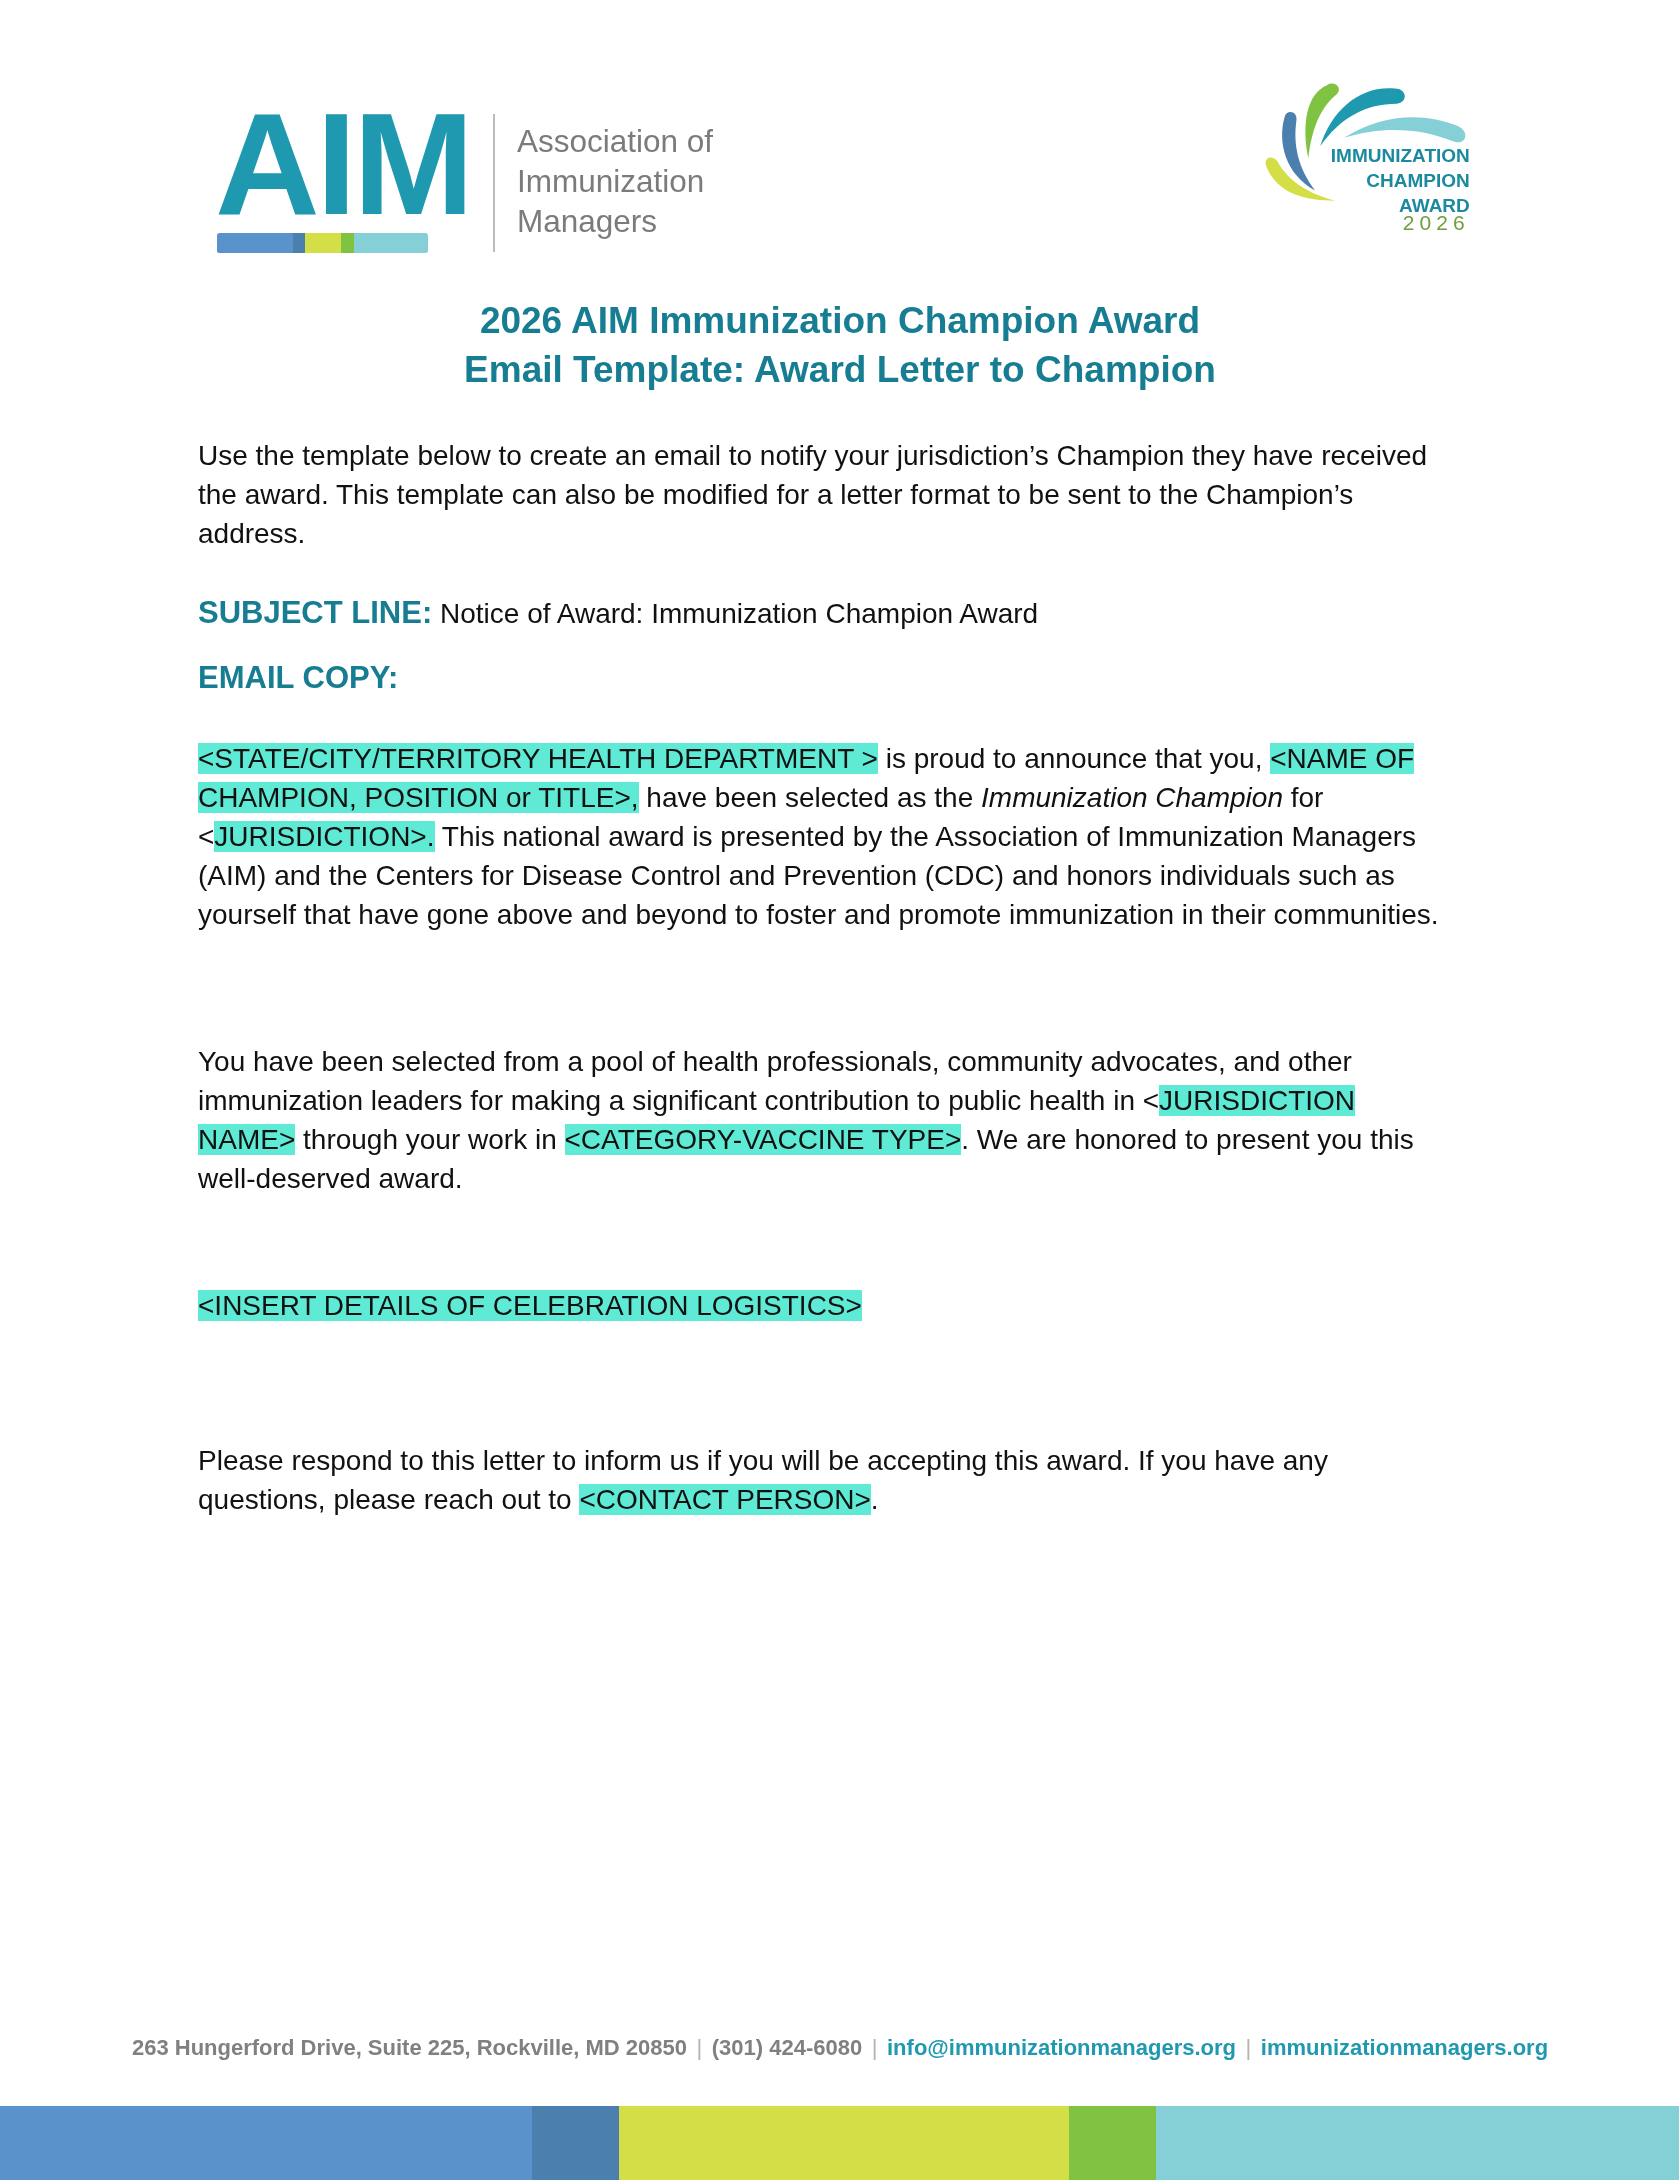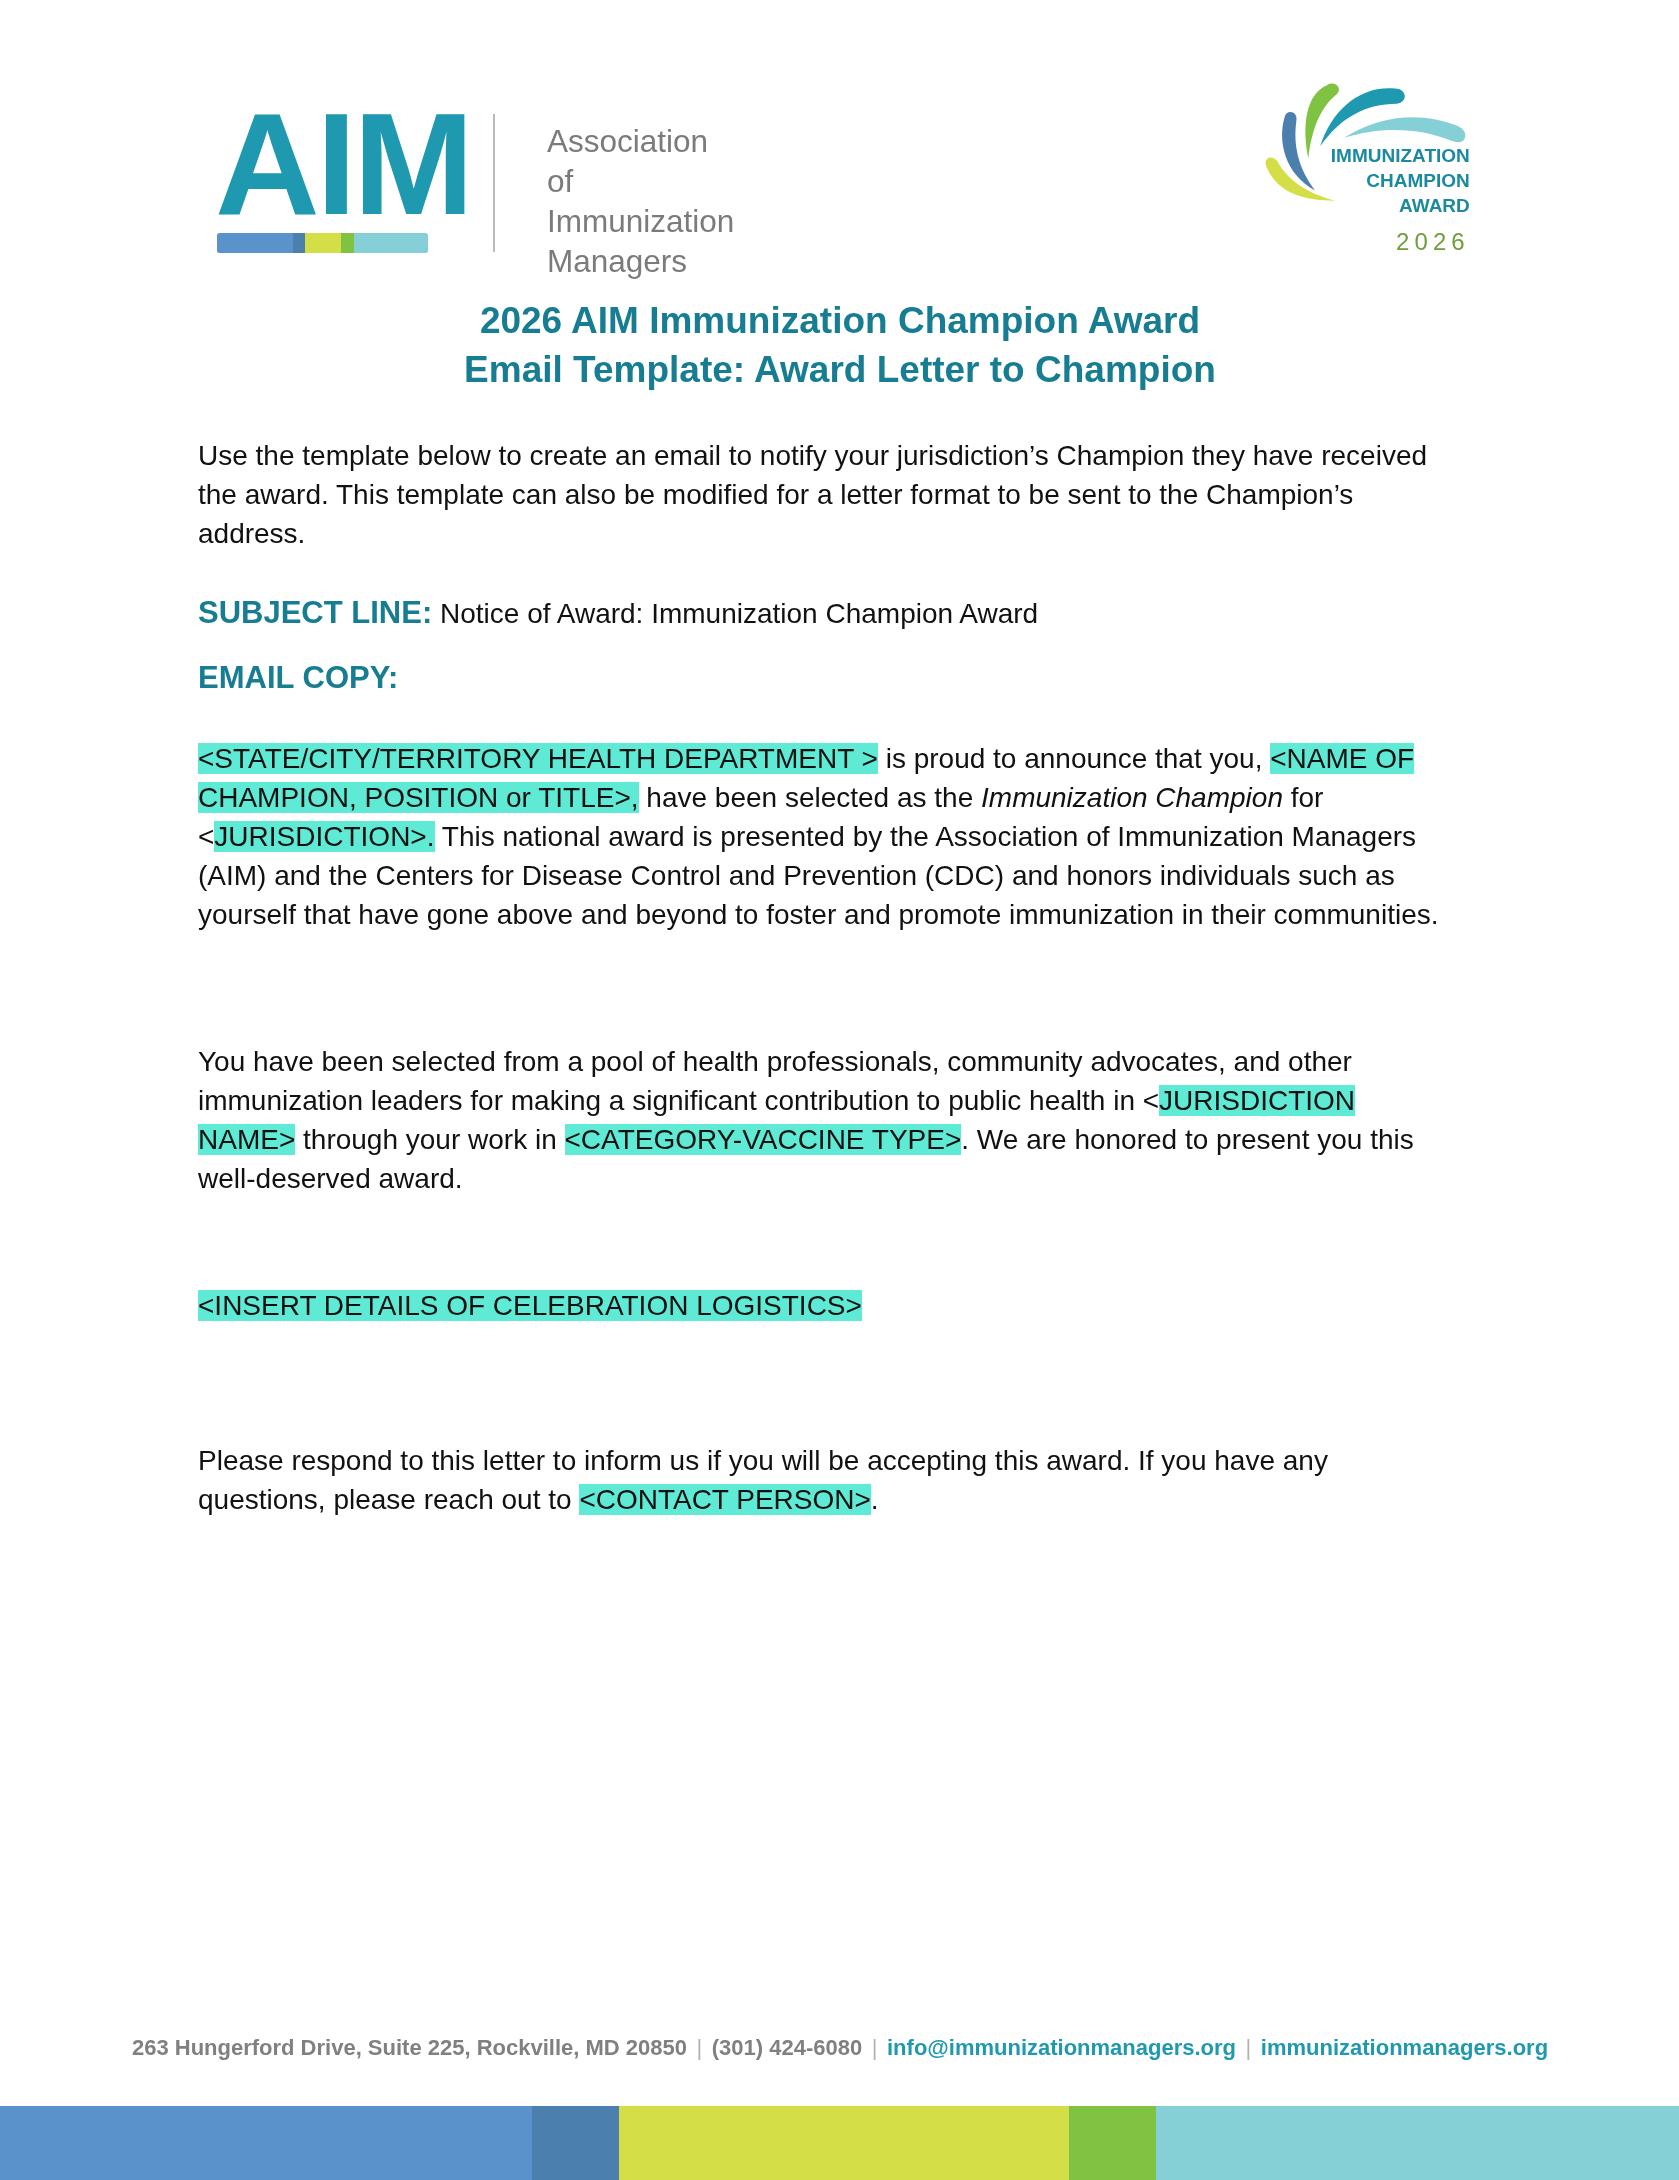--- a/index.html
+++ b/index.html
@@ -9,27 +9,27 @@
   
   .aim-logo { position: absolute; left: 215px; top: 109px; width: 511px; height: 153px; }
   .aim-letters { position: absolute; left: 0; top: 0; font-family: "Liberation Sans", sans-serif;
                  font-weight: bold; font-size: 145px; line-height: 111px; color: #1f99b0;
                  letter-spacing: -3.4px; height: 111px; }
   .aim-bar { position: absolute; left: 1.7px; top: 124px; width: 211px; height: 20.4px; display: flex;
              border-radius: 2.6px; overflow: hidden; }
   .aim-bar span { display: block; height: 100%; }
   .aim-divider { position: absolute; left: 278px; top: 5.1px; width: 1.7px; height: 138px; background: #bbbbbb; }
   .aim-name { position: absolute; left: 302px; top: 12px; font-size: 31.5px; line-height: 40px;
-              color: #7b7b7b; white-space: pre-line; margin-left: 30px; }
+              color: #7b7b7b; white-space: pre-line; }
 
   .award-logo { position: absolute; left: 1259px; top: 73px; width: 221px; height: 179px; }
   .award-logo svg { position: absolute; left: 0; top: 0; }
   .award-text { position: absolute; right: 10.2px; top: 70px; text-align: right;
                 font-weight: bold; font-size: 19px; line-height: 25px; color: #1b8aa0; }
-  .award-year { position: absolute; right: 10.2px; top: 155px; font-size: 24px; letter-spacing: 5.1px;
+  .award-year { position: absolute; right: 10.2px; top: 138px; font-size: 21px; letter-spacing: 5.1px;
                 color: #6f9e3c; }
 
   
   .titles { position: absolute; left: 0; top: 296px; width: 1680px; text-align: center; }
   .titles div { font-weight: bold; font-size: 37px; line-height: 49px; color: #177d92; }
 
   
   .content { position: absolute; left: 198px; width: 1261px; font-size: 28px; line-height: 39px; color: #111; }
   .intro { top: 436px; }
   .label { color: #177d92; font-weight: bold; font-size: 31px; }

